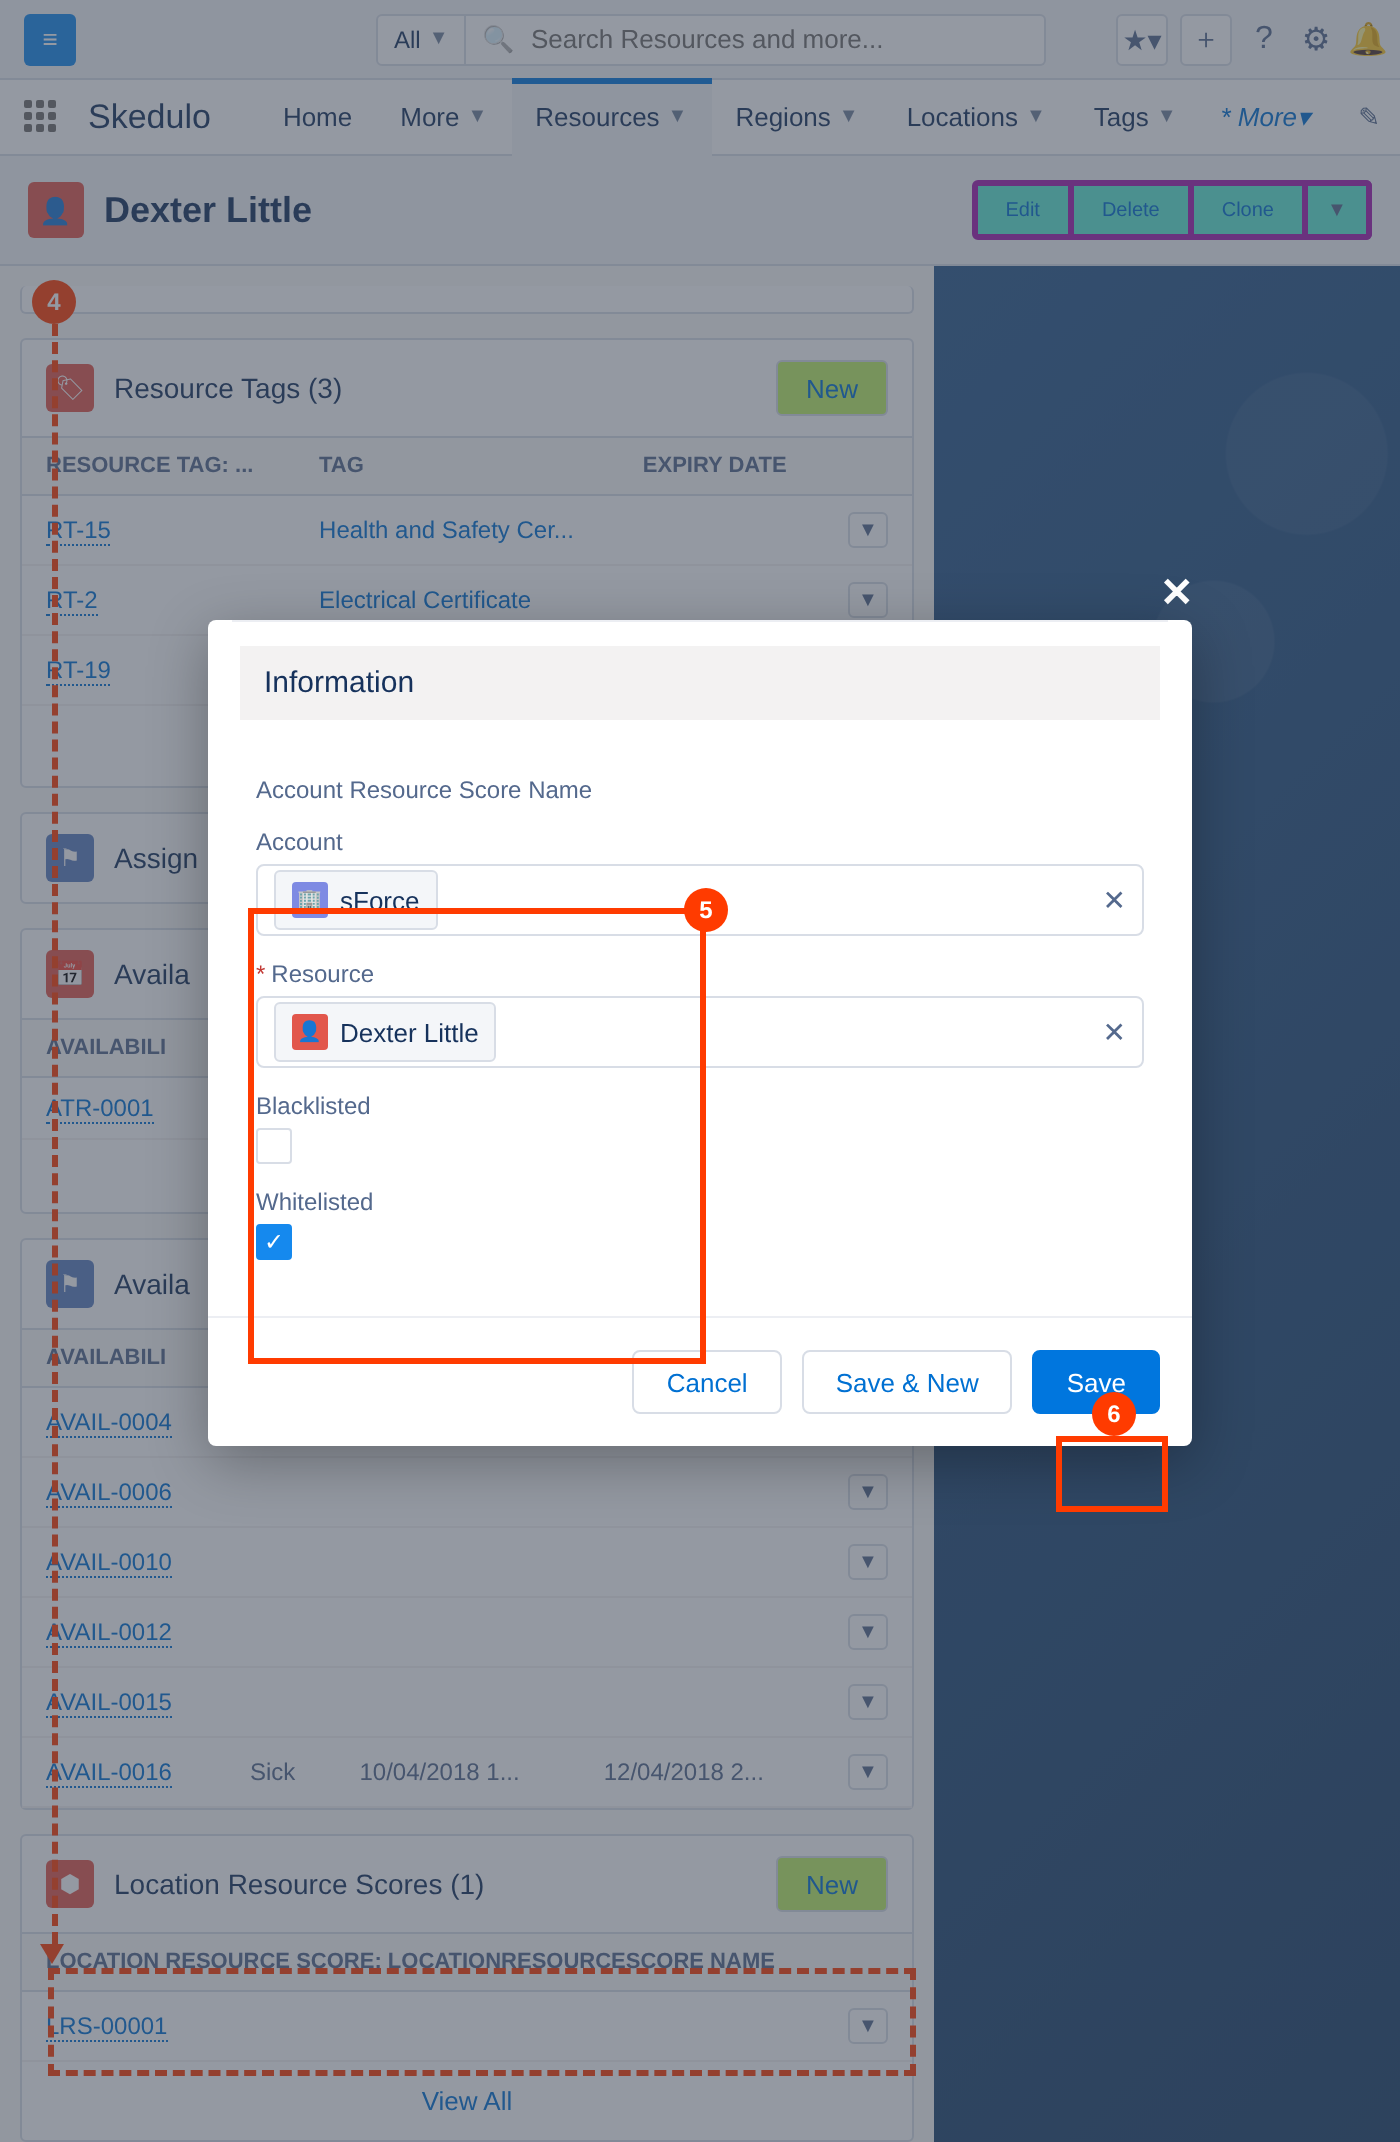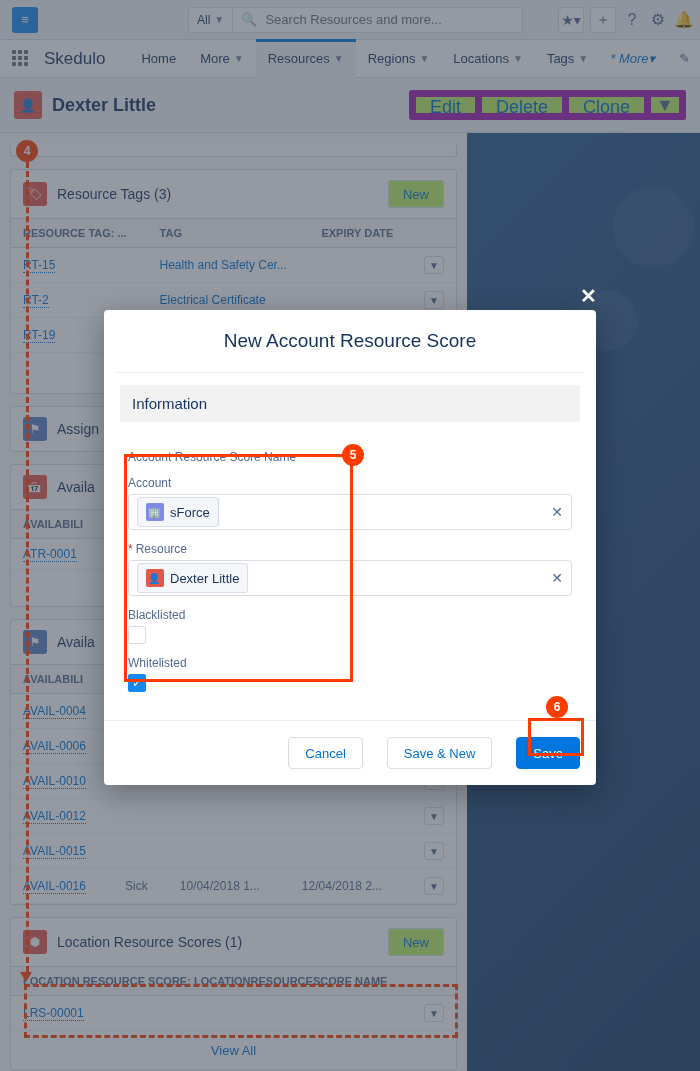--- a/index.html
+++ b/index.html
@@ -27,21 +27,21 @@
   .navbar .tab.active { background:#f4f6f9; }
   .navbar .tab.active::before { content:""; position:absolute; top:-1px; left:0; right:0; height:3px; background:#0076de;}
   .navbar .more { font-size:13px; color:#0070d2; font-style:italic; padding:0 10px;}
   .navbar .pencil { margin-left:auto; margin-right:10px; color:#54698d;}
 
   
   .recordhead { background:#f4f6f9; border-bottom:1px solid #d8dde6; padding: 12px 14px; display:flex; align-items:center;}
   .recordhead .badge { width:28px; height:28px; background:#e2574c; border-radius:3px; margin-right:10px; display:flex;align-items:center;justify-content:center;color:#fff;}
   .recordhead .title { font-size:18px; font-weight:600; color:#16325c;}
   .recordhead .actions { margin-left:auto; display:flex; }
-  .recordhead .actions button { height:30px; padding:0 14px; background:#bef264; border:7px solid #a21caf; color:#0070d2; font-size:18px;}
+  .recordhead .actions button { height:30px; padding:0 14px; background:#5eead4; border:3px solid #a21caf; color:#0070d2; font-size:10px;}
   .recordhead .actions button:first-child{border-radius:3px 0 0 3px;}
   .recordhead .actions button.mid{border-left:none;}
   .recordhead .actions .more{width:32px;border-left:none;border-radius:0 3px 3px 0;display:flex;align-items:center;justify-content:center;color:#54698d;}
 
   
   .content { display:flex; height: calc(1071px - 40px - 38px - 54px); }
   .leftcol { width: 467px; padding: 10px; background:#fafaf9;}
   .rightcol { flex:1; background: linear-gradient(135deg,#2a5a8c 0%, #1b3f66 100%); position:relative; }
   .rightcol::before{content:"";position:absolute;inset:0;background:
     radial-gradient(circle at 60% 20%, rgba(255,255,255,.06) 30px, transparent 31px),
@@ -81,21 +81,21 @@
   .modal .form{padding:4px 24px 20px;}
   .modal .flabel{font-size:12px;color:#54698d;margin-top:12px;margin-bottom:4px;display:flex;align-items:center;}
   .modal .req::before{content:"*";color:#c23934;margin-right:3px;}
   .lookup{height:36px;border:1px solid #d8dde6;border-radius:4px;display:flex;align-items:center;padding:0 8px;background:#fff;}
   .lookup .pill{background:#f4f6f9;border:1px solid #d8dde6;border-radius:3px;padding:5px 8px;display:flex;align-items:center;font-size:13px;color:#16325c;}
   .lookup .pill .pi{width:18px;height:18px;border-radius:2px;margin-right:6px;display:flex;align-items:center;justify-content:center;color:#fff;font-size:10px;}
   .pi.acc{background:#7e8ae3;} .pi.res{background:#e2574c;}
   .lookup .xrm{margin-left:auto;color:#54698d;font-size:14px;}
   .checkbox{width:18px;height:18px;border:1px solid #d8dde6;border-radius:2px;display:flex;align-items:center;justify-content:center;margin-top:2px;}
   .checkbox.checked{background:#1589ee;border-color:#1589ee;color:#fff;font-size:12px;}
-  .modal .mfoot{padding:16px;display:flex;justify-content:flex-end;gap:24px;border-top:1px solid #eceef3;margin-top:8px;}
+  .modal .mfoot{padding:16px;display:flex;justify-content:flex-end;gap:10px;border-top:1px solid #eceef3;margin-top:8px;}
   .modal .mfoot button{height:32px;padding:0 16px;border-radius:4px;font-size:13px;}
   .modal .mfoot .sec{background:#fff;border:1px solid #d8dde6;color:#0070d2;}
   .modal .mfoot .pri{background:#0076de;border:1px solid #0076de;color:#fff;}
 </style>
 </head>
 <body>
 
 <div class="topbar">
   <div class="logo">≡</div>
   <div class="search-wrap">
@@ -317,21 +317,20 @@
 </div>
 
 <div class="ann-num" style="left:16px;top:140px;">4</div>
 <div style="position:absolute;left:26px;top:162px;width:0;height:810px;border-left:3px dashed #ff3b00;"></div>
 <div class="ann-arrow" style="left:20px;top:972px;"></div>
 <div class="ann-dash" style="left:24px;top:984px;width:434px;height:54px;"></div>
 
 <div class="overlay"></div>
 <div class="closex">✕</div>
 <div class="modal">
-  <div class="mtitle">New Account Resource Score</div>
   <hr>
   <div class="section">Information</div>
   <div class="form">
     <div class="flabel">Account Resource Score Name</div>
 
     <div style="position:relative;">
       <div class="flabel">Account</div>
       <div class="lookup">
         <div class="pill">
           <div class="pi acc">🏢</div>

